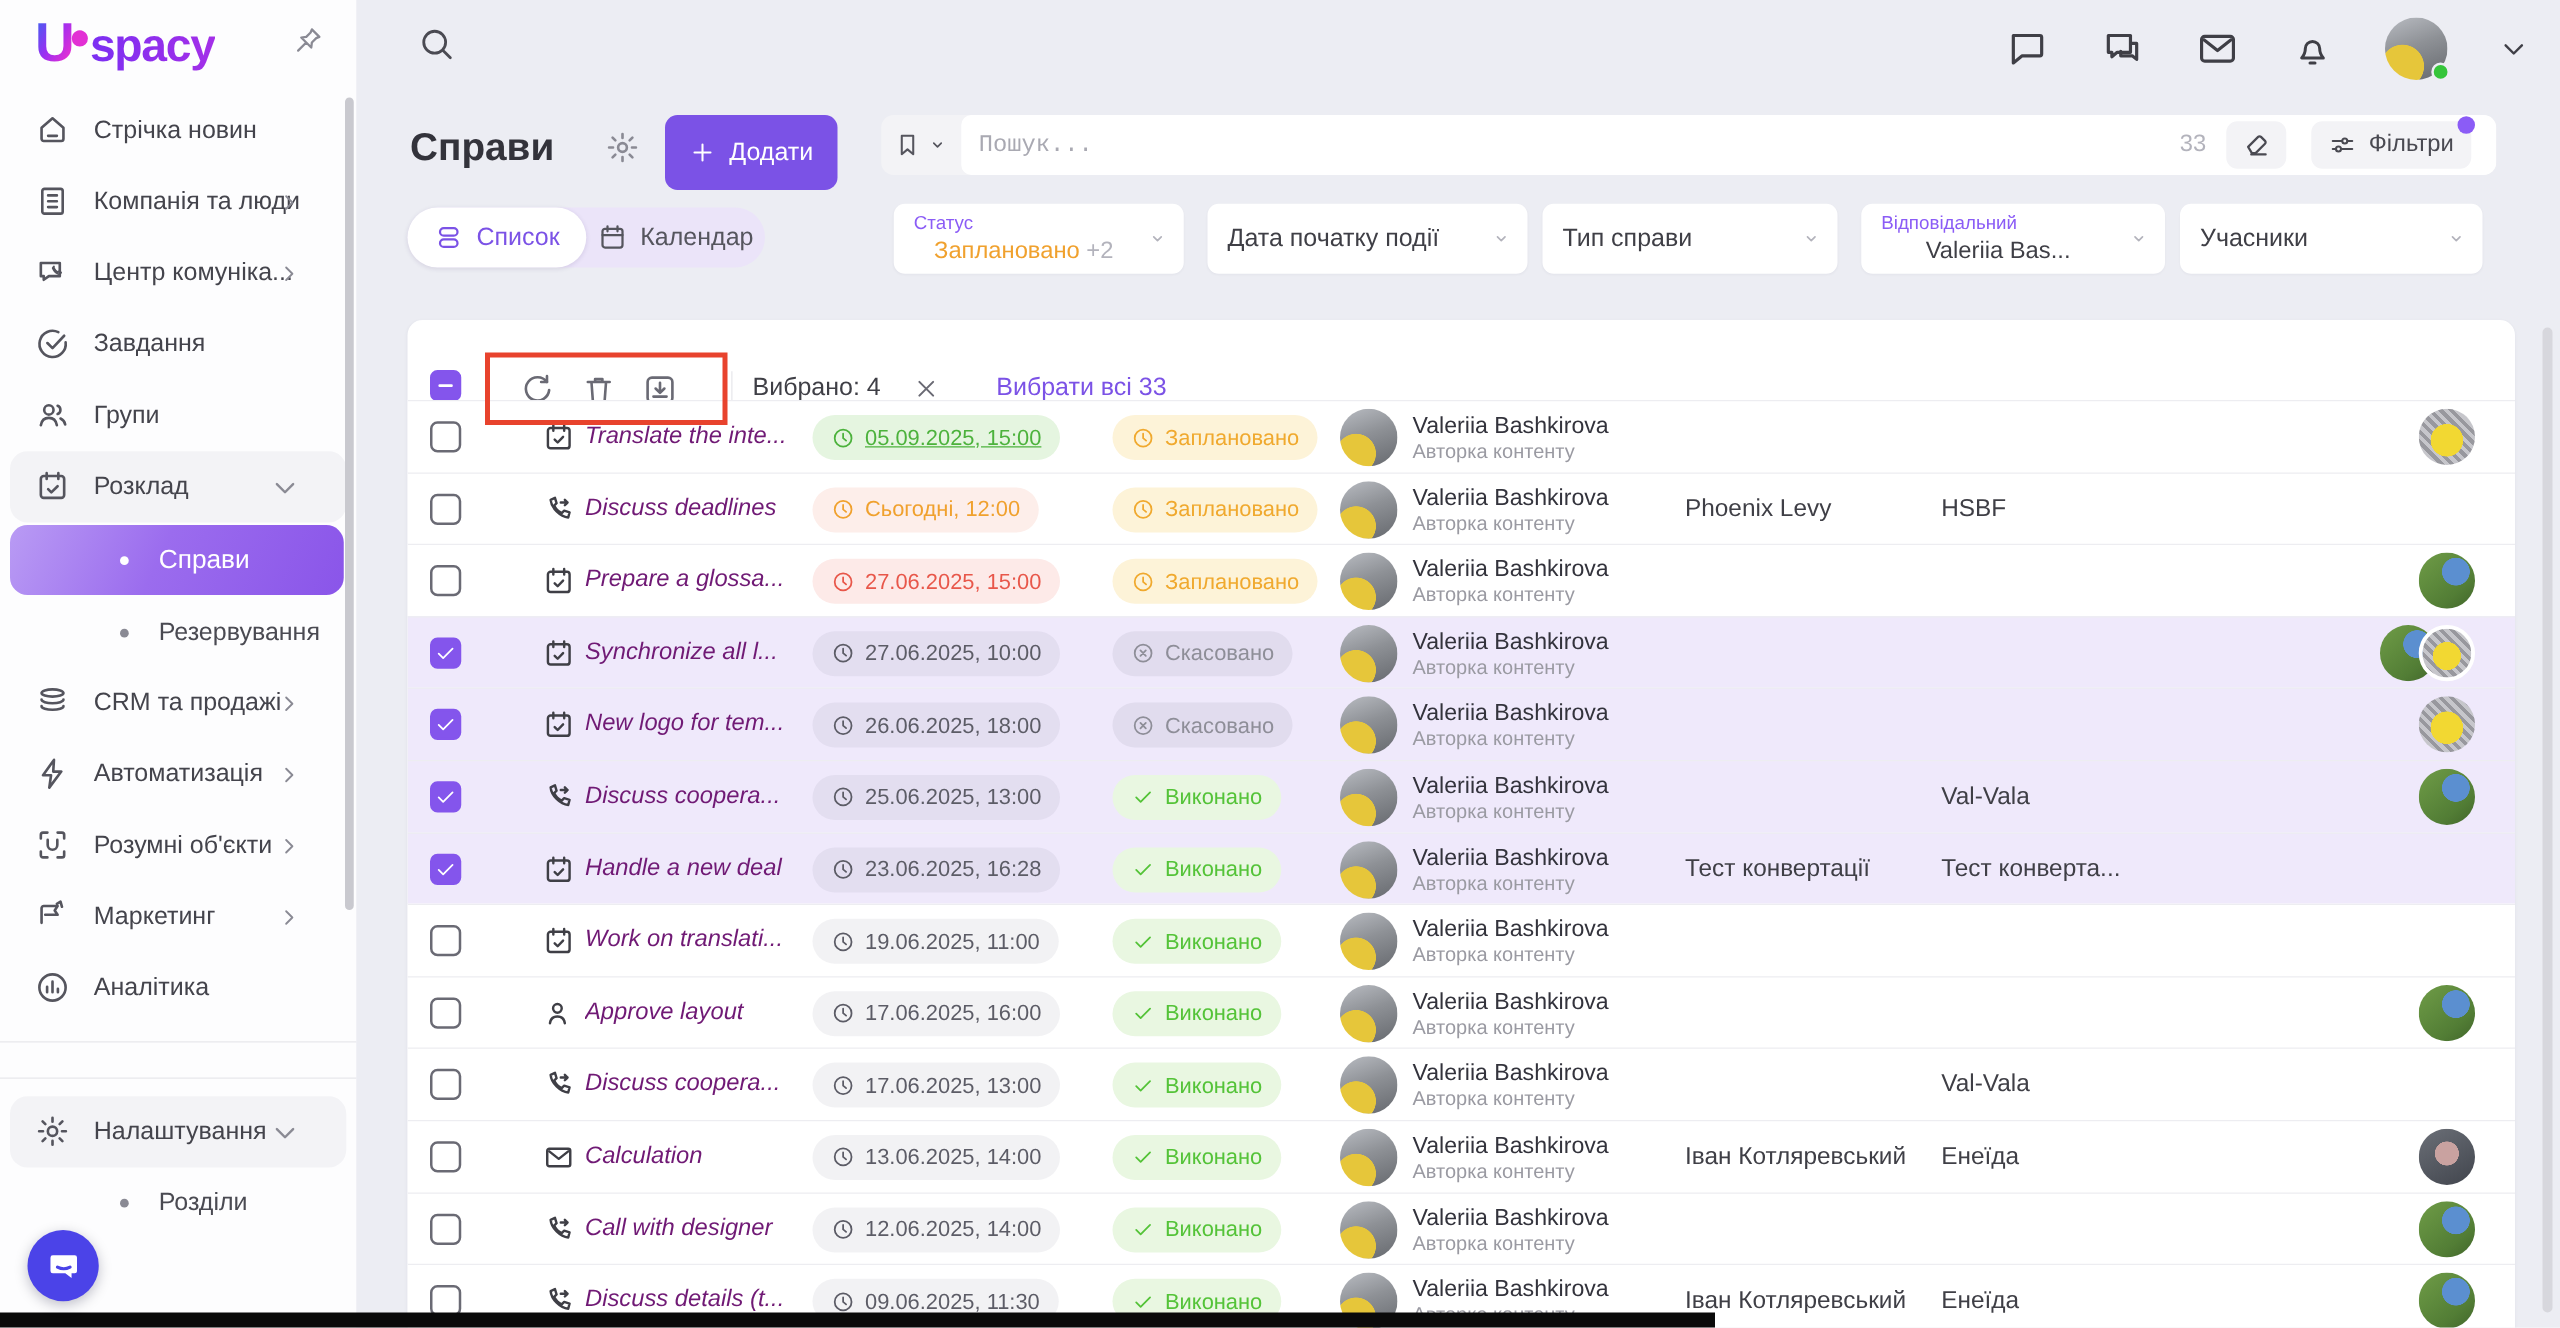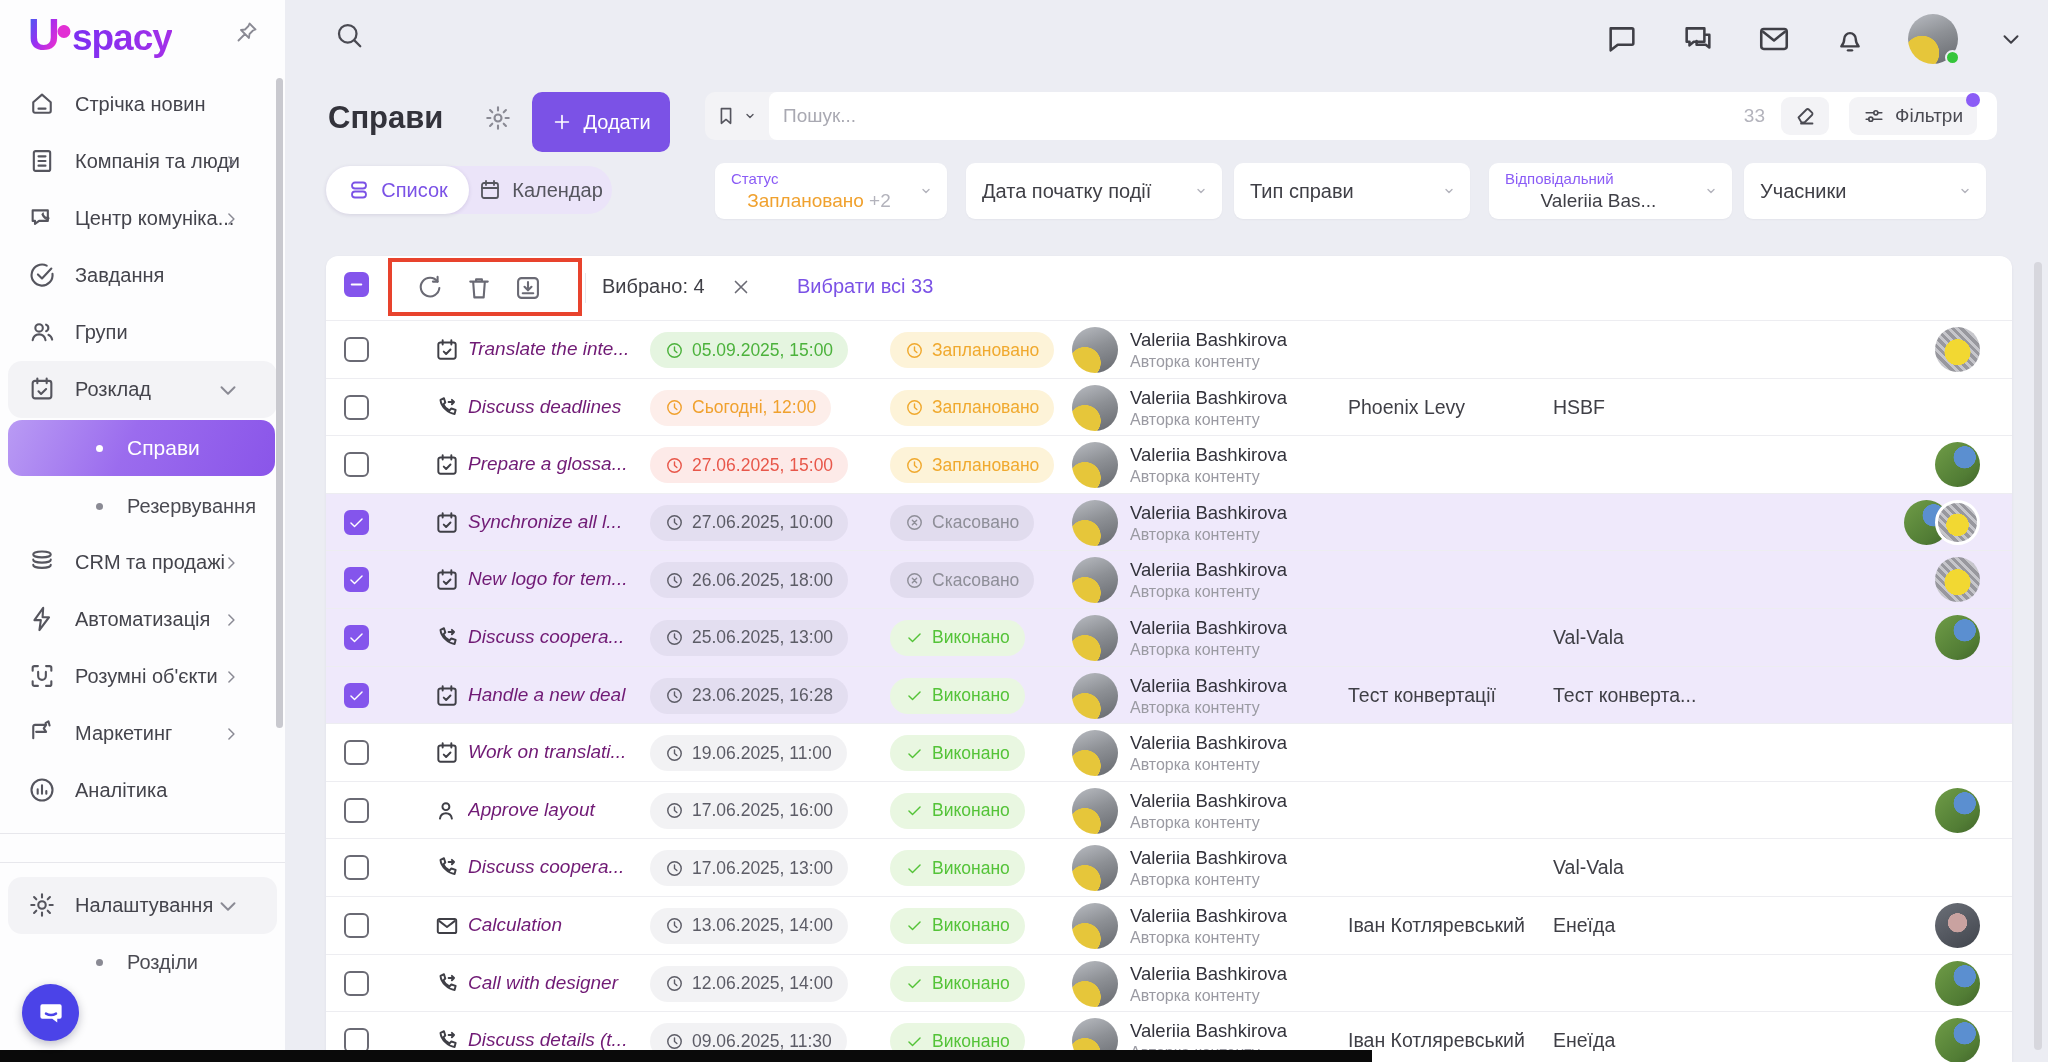--- a/index.html
+++ b/index.html
@@ -67,21 +67,21 @@
     border-radius:10px; background:#7b52e6; color:#fff; font-size:20px; font-weight:500;
     display:flex; align-items:center; justify-content:center; gap:10px; cursor:pointer;
     font-family:inherit; }
   .search-wrap { position:absolute; left:705px; top:92px; width:1292px; height:48px;
     background:#f3f3f6; border-radius:10px; display:flex; align-items:center; overflow:hidden; }
   .bm-seg { width:64px; height:100%; display:flex; align-items:center; justify-content:center;
     gap:4px; color:#55555e; cursor:pointer; }
   .search-input-area { flex:1; height:100%; background:#fff; border-radius:8px; display:flex;
     align-items:center; padding:0 14px; gap:10px; }
   .search-input-area input { flex:1; border:none; outline:none; font-size:19px; color:#3f3f46;
-    font-family:Liberation Sans, sans-serif; background:transparent; }
+    font-family:Liberation Mono, monospace; background:transparent; }
   .search-input-area input::placeholder { color:#a9a9b2; }
   .result-count { color:#b3b3bc; font-size:19px; margin-right:6px; }
   .mini-chip { height:38px; background:#f3f3f6; border-radius:9px; display:flex; align-items:center;
     justify-content:center; cursor:pointer; color:#4a4a52; }
   .eraser-chip { width:48px; }
   .filter-chip { width:128px; gap:10px; font-size:19px; position:relative; margin:0 6px 0 10px; }
   .filter-dot { position:absolute; top:-4px; right:-3px; width:14px; height:14px; border-radius:50%;
     background:#8b5cf6; }
 
   
@@ -98,21 +98,21 @@
     color:#b3b3bc; }
   .f-label { font-size:15px; color:#8b5cf6; line-height:1.25; }
   .f-value { font-size:19px; color:#3f3f46; line-height:1.25; white-space:nowrap;text-align:center; }
   .f-single { font-size:20px; color:#3f3f46; }
   .f-orange { color:#f0a12e; }
   .f-extra { color:#b3b3bc; }
 
   
   .card { position:absolute; left:326px; top:256px; width:1686px; height:806px; background:#fff;
     border-radius:12px 12px 0 0; box-shadow:0 1px 3px rgba(30,30,60,.06); overflow:hidden; }
-  .ttoolbar { position:relative; height:64px; }
+  .ttoolbar { position:relative; height:64px;margin-top:24px; }
   .tb-divider { position:absolute; left:259px; top:17px; width:1px; height:30px; background:#e7e7ec; }
   .selected-label { position:absolute; left:276px; top:19px; font-size:20px; color:#3f3f46; }
   .clear-sel { position:absolute; left:404px; top:20px; color:#6a6a74; cursor:pointer; }
   .select-all { position:absolute; left:471px; top:19px; font-size:20px; color:#7b52e6;
     font-weight:500; cursor:pointer; }
   .tb-icon { position:absolute; top:18px; width:28px; height:28px; color:#6a6a74; cursor:pointer; }
   .red-box { position:absolute; left:62px; top:2px; width:194px; height:58px;
     border:4px solid #e8432d; z-index:9; pointer-events:none; }
 
   .rows { position:absolute; left:0; top:64px; right:0; bottom:0; }
@@ -124,21 +124,21 @@
     justify-content:center; color:#fff; }
   .cb.on { background:#8455ec; border-color:#8455ec; }
   .cb.ind { background:#8455ec; border-color:#8455ec; }
   .row-icon { position:absolute; left:108px; top:16px; width:26px; height:26px; color:#3f3f46; }
   .row-title { position:absolute; left:142px; top:17px; font-size:19px; color:#701a75;
     width:190px; white-space:nowrap; overflow:hidden;font-style:italic; }
   .chip { position:absolute; top:11px; height:36px; border-radius:18px; display:flex;
     align-items:center; gap:8px; padding:0 15px; font-size:17.5px; }
   .chip-date { left:324px; }
   .chip-status { left:564px; }
-  .c-green  { background:#e5f5e0; color:#4cb23c; }
+  .c-green  { background:#e5f5e0; color:#4cb23c;text-decoration:underline; }
   .c-today  { background:#fdeeea; color:#f0a12e; }
   .c-red    { background:#fdeae8; color:#e8574a; }
   .c-gray   { background:rgba(110,110,130,.09); color:#5c5c66; }
   .c-plan   { background:#fdf3d8; color:#f0a92e; }
   .c-cancel { background:rgba(110,110,130,.10); color:#8e8e98; }
   .c-done   { background:#e9f7e1; color:#54c338; }
   .row-av { position:absolute; left:746px; top:6px; width:46px; height:46px; }
   .author { position:absolute; left:804px; top:8px; }
   .author .an { font-size:18.5px; color:#33333c; }
   .author .ar { font-size:16px; color:#9a9aa2; margin-top:2px; }

